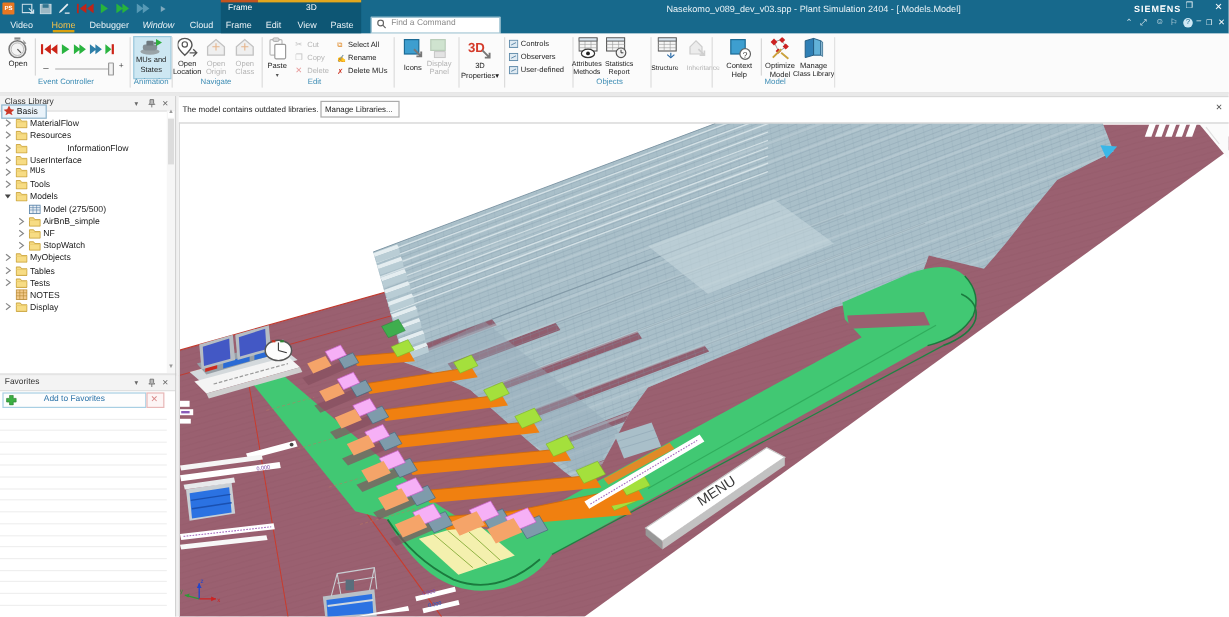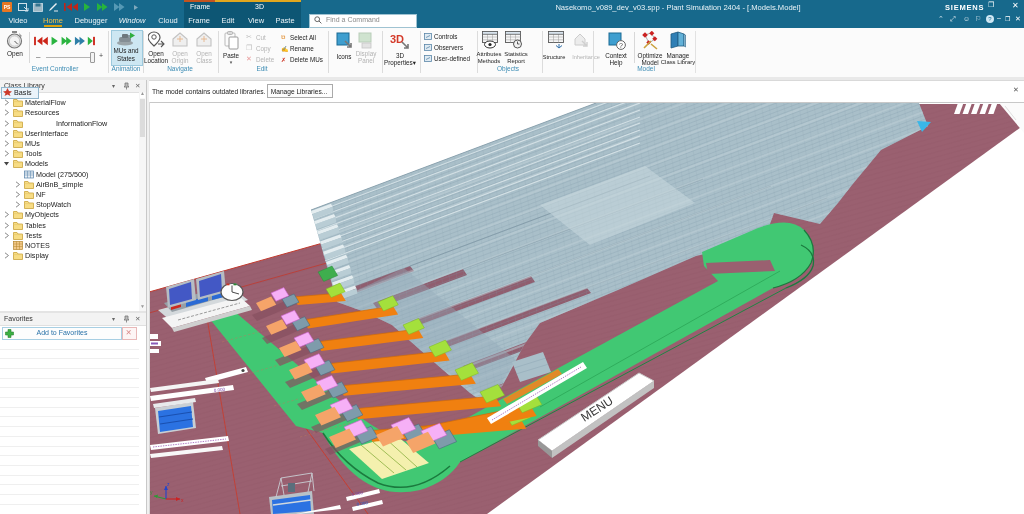--- a/index.html
+++ b/index.html
@@ -287,21 +287,21 @@
     <path d="M0.5,3.6 L9.5,3.6" stroke="#e8c96a" stroke-width="0.7"></path>
   </svg>
 <div class="tx" style="left:25px;top:128.8px;font-size:7.2px;color:#1a1a1a;">UserInterface</div>
 <svg class="abs" style="left:3px;top:140.0px;" width="7" height="7" viewBox="0 0 7 7">
     <path d="M2,0.8 L5.5,3.5 L2,6.2" fill="none" stroke="#888" stroke-width="1"></path>
   </svg>
 <svg class="abs" style="left:13px;top:139.0px;" width="10" height="9" viewBox="0 0 10 9">
     <path d="M0.5,1.5 L4,1.5 L5,3 L9.5,3 L9.5,8.5 L0.5,8.5 Z" fill="#f7dc84" stroke="#c9a23c" stroke-width="0.8"></path>
     <path d="M0.5,3.6 L9.5,3.6" stroke="#e8c96a" stroke-width="0.7"></path>
   </svg>
-<div class="tx" style="left:25px;top:139.0px;font-size:7.2px;color:#1a1a1a;">MUs</div>
+<div class="tx" style="left:25px;top:139.0px;font-size:7.2px;color:#1a1a1a;font-family:Liberation Mono, monospace;">MUs</div>
 <svg class="abs" style="left:3px;top:150.2px;" width="7" height="7" viewBox="0 0 7 7">
     <path d="M2,0.8 L5.5,3.5 L2,6.2" fill="none" stroke="#888" stroke-width="1"></path>
   </svg>
 <svg class="abs" style="left:13px;top:149.2px;" width="10" height="9" viewBox="0 0 10 9">
     <path d="M0.5,1.5 L4,1.5 L5,3 L9.5,3 L9.5,8.5 L0.5,8.5 Z" fill="#f7dc84" stroke="#c9a23c" stroke-width="0.8"></path>
     <path d="M0.5,3.6 L9.5,3.6" stroke="#e8c96a" stroke-width="0.7"></path>
   </svg>
 <div class="tx" style="left:25px;top:149.2px;font-size:7.2px;color:#1a1a1a;">Tools</div>
 <svg class="abs" style="left:3px;top:160.39999999999998px;" width="7" height="7" viewBox="0 0 7 7">
     <path d="M1,2 L6,2 L3.5,5.5 Z" fill="#444"></path>

